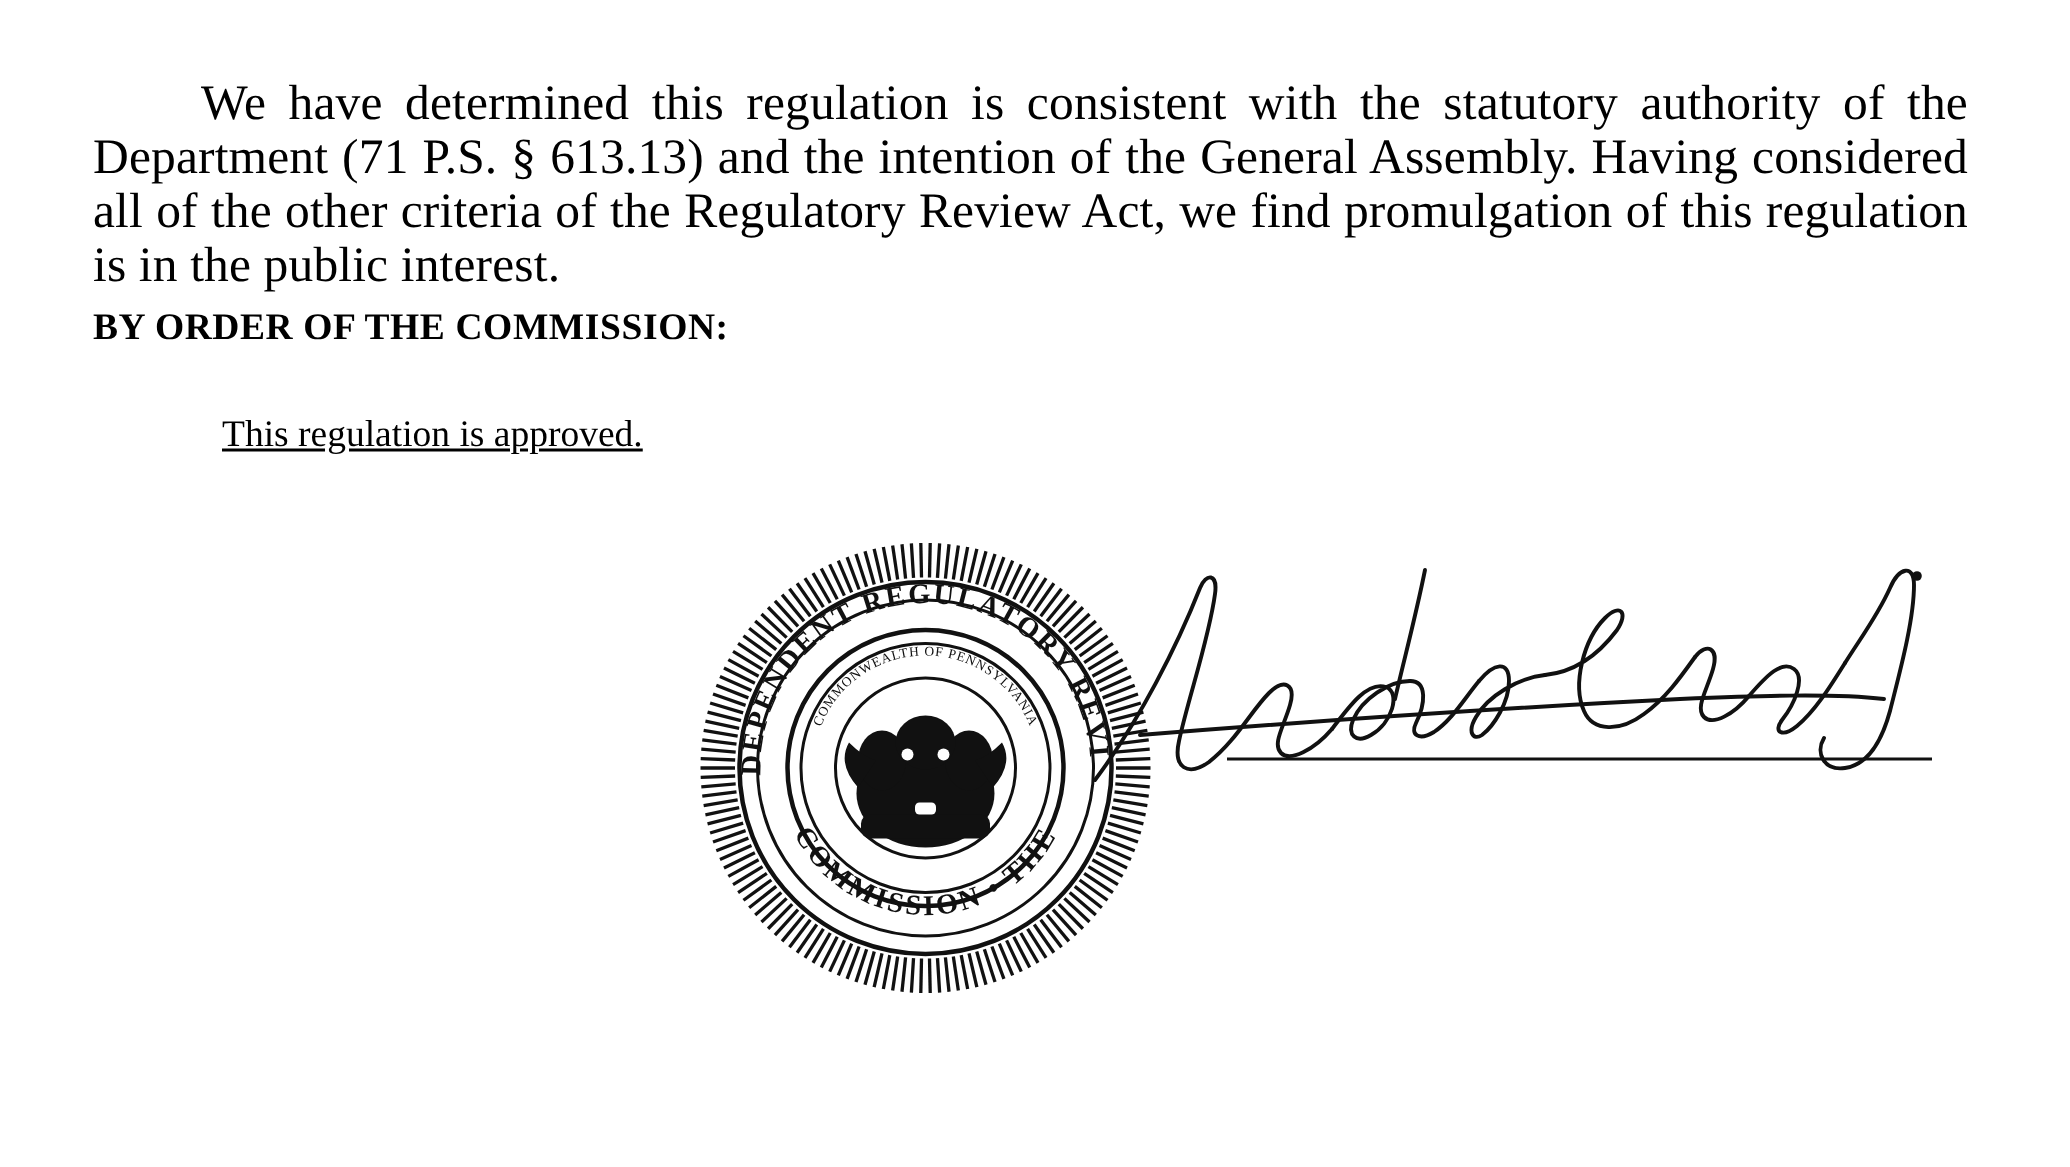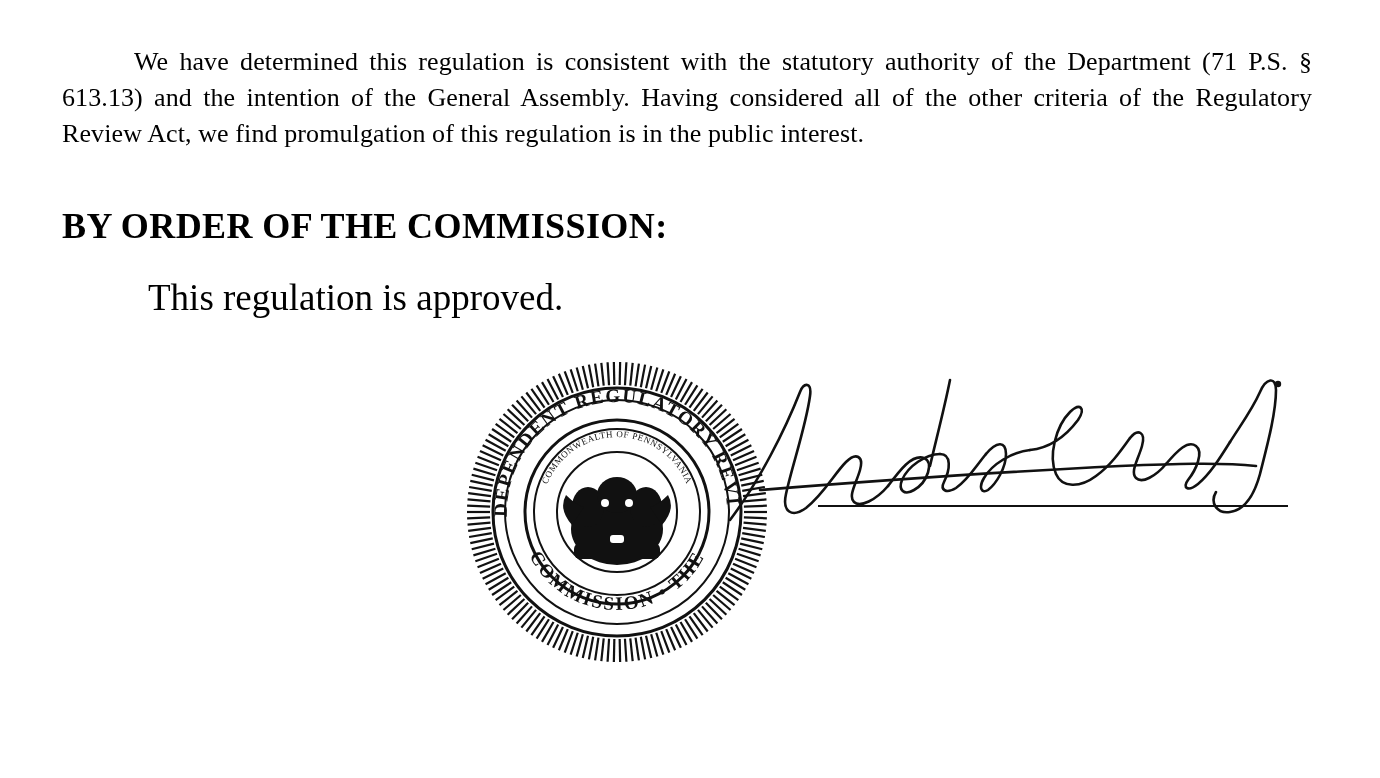--- a/index.html
+++ b/index.html
@@ -22,41 +22,42 @@
     top: 0;
     width: 1380px;
     height: 778px;
   }
 
   .body-paragraph {
     position: absolute;
     left: 62px;
     top: 18px;
     width: 1250px;
-    font-size: 26px;
+    font-size: 33px;
     line-height: 36px;
     text-align: justify;
     text-indent: 72px;
     letter-spacing: 0.1px;
   }
 
   .order-heading {
     position: absolute;
     left: 62px;
     top: 205px;
-    font-size: 36px;
+    font-size: 25px;
     font-weight: bold;
     letter-spacing: 0.4px;
   }
 
   .approval-line {
     position: absolute;
     left: 148px;
     top: 276px;
-    font-size: 37px;
+    font-size: 25px;
+    text-decoration: underline;
   }
 
   
   .seal {
     position: absolute;
     left: 462px;
     top: 357px;
     width: 310px;
     height: 310px;
   }

